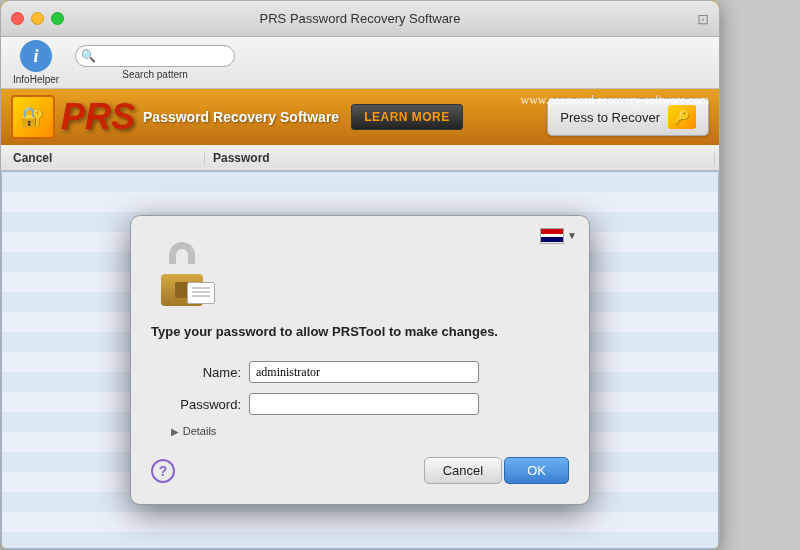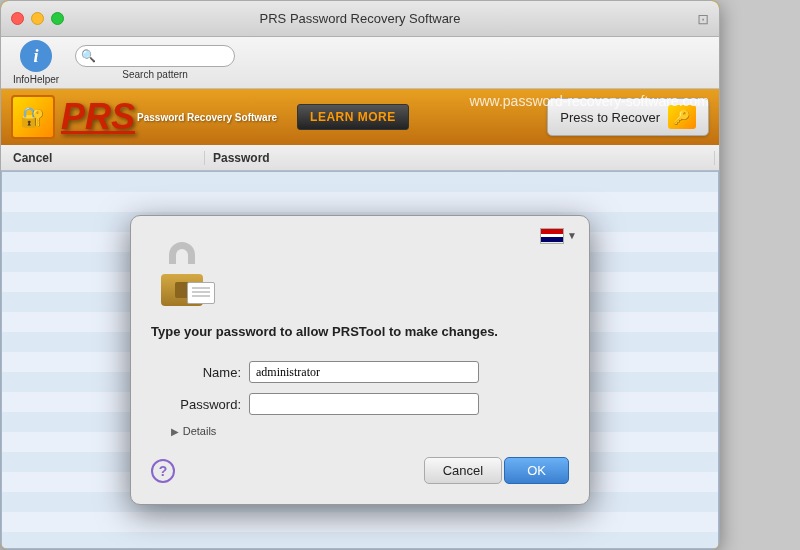--- a/index.html
+++ b/index.html
@@ -172,51 +172,51 @@
       margin-right: 6px;
       font-size: 20px;
     }
 
     .banner-prs {
       font-size: 36px;
       font-weight: 900;
       color: #cc2200;
       font-style: italic;
       text-shadow: 2px 2px 4px rgba(0,0,0,0.5);
-      margin-right: 2px;
-      text-decoration: underline;
+      margin-right: 8px;
     }
 
     .banner-text {
       color: white;
-      font-size: 10px;
+      font-size: 14px;
       font-weight: 600;
       text-shadow: 1px 1px 2px rgba(0,0,0,0.4);
-      margin-right: 20px;
+      margin-right: 12px;
     }
 
     .learn-more-btn {
       background: linear-gradient(to bottom, #555, #222);
       color: #ff9900;
       border: 1px solid #333;
       padding: 5px 12px;
       font-size: 12px;
       font-weight: bold;
       cursor: pointer;
       border-radius: 3px;
       text-transform: uppercase;
       letter-spacing: 0.5px;
     }
 
     .banner-url {
       position: absolute;
       top: 4px;
       right: 10px;
-      font-size: 14px;
+      font-size: 12px;
       color: rgba(255,255,255,0.8);
+      font-family: Liberation Serif, serif;
     }
 
     .press-recover-btn {
       margin-left: auto;
       background: linear-gradient(to bottom, #f5f5f5, #d8d8d8);
       border: 1px solid #aaa;
       border-radius: 5px;
       padding: 6px 12px;
       display: flex;
       align-items: center;

